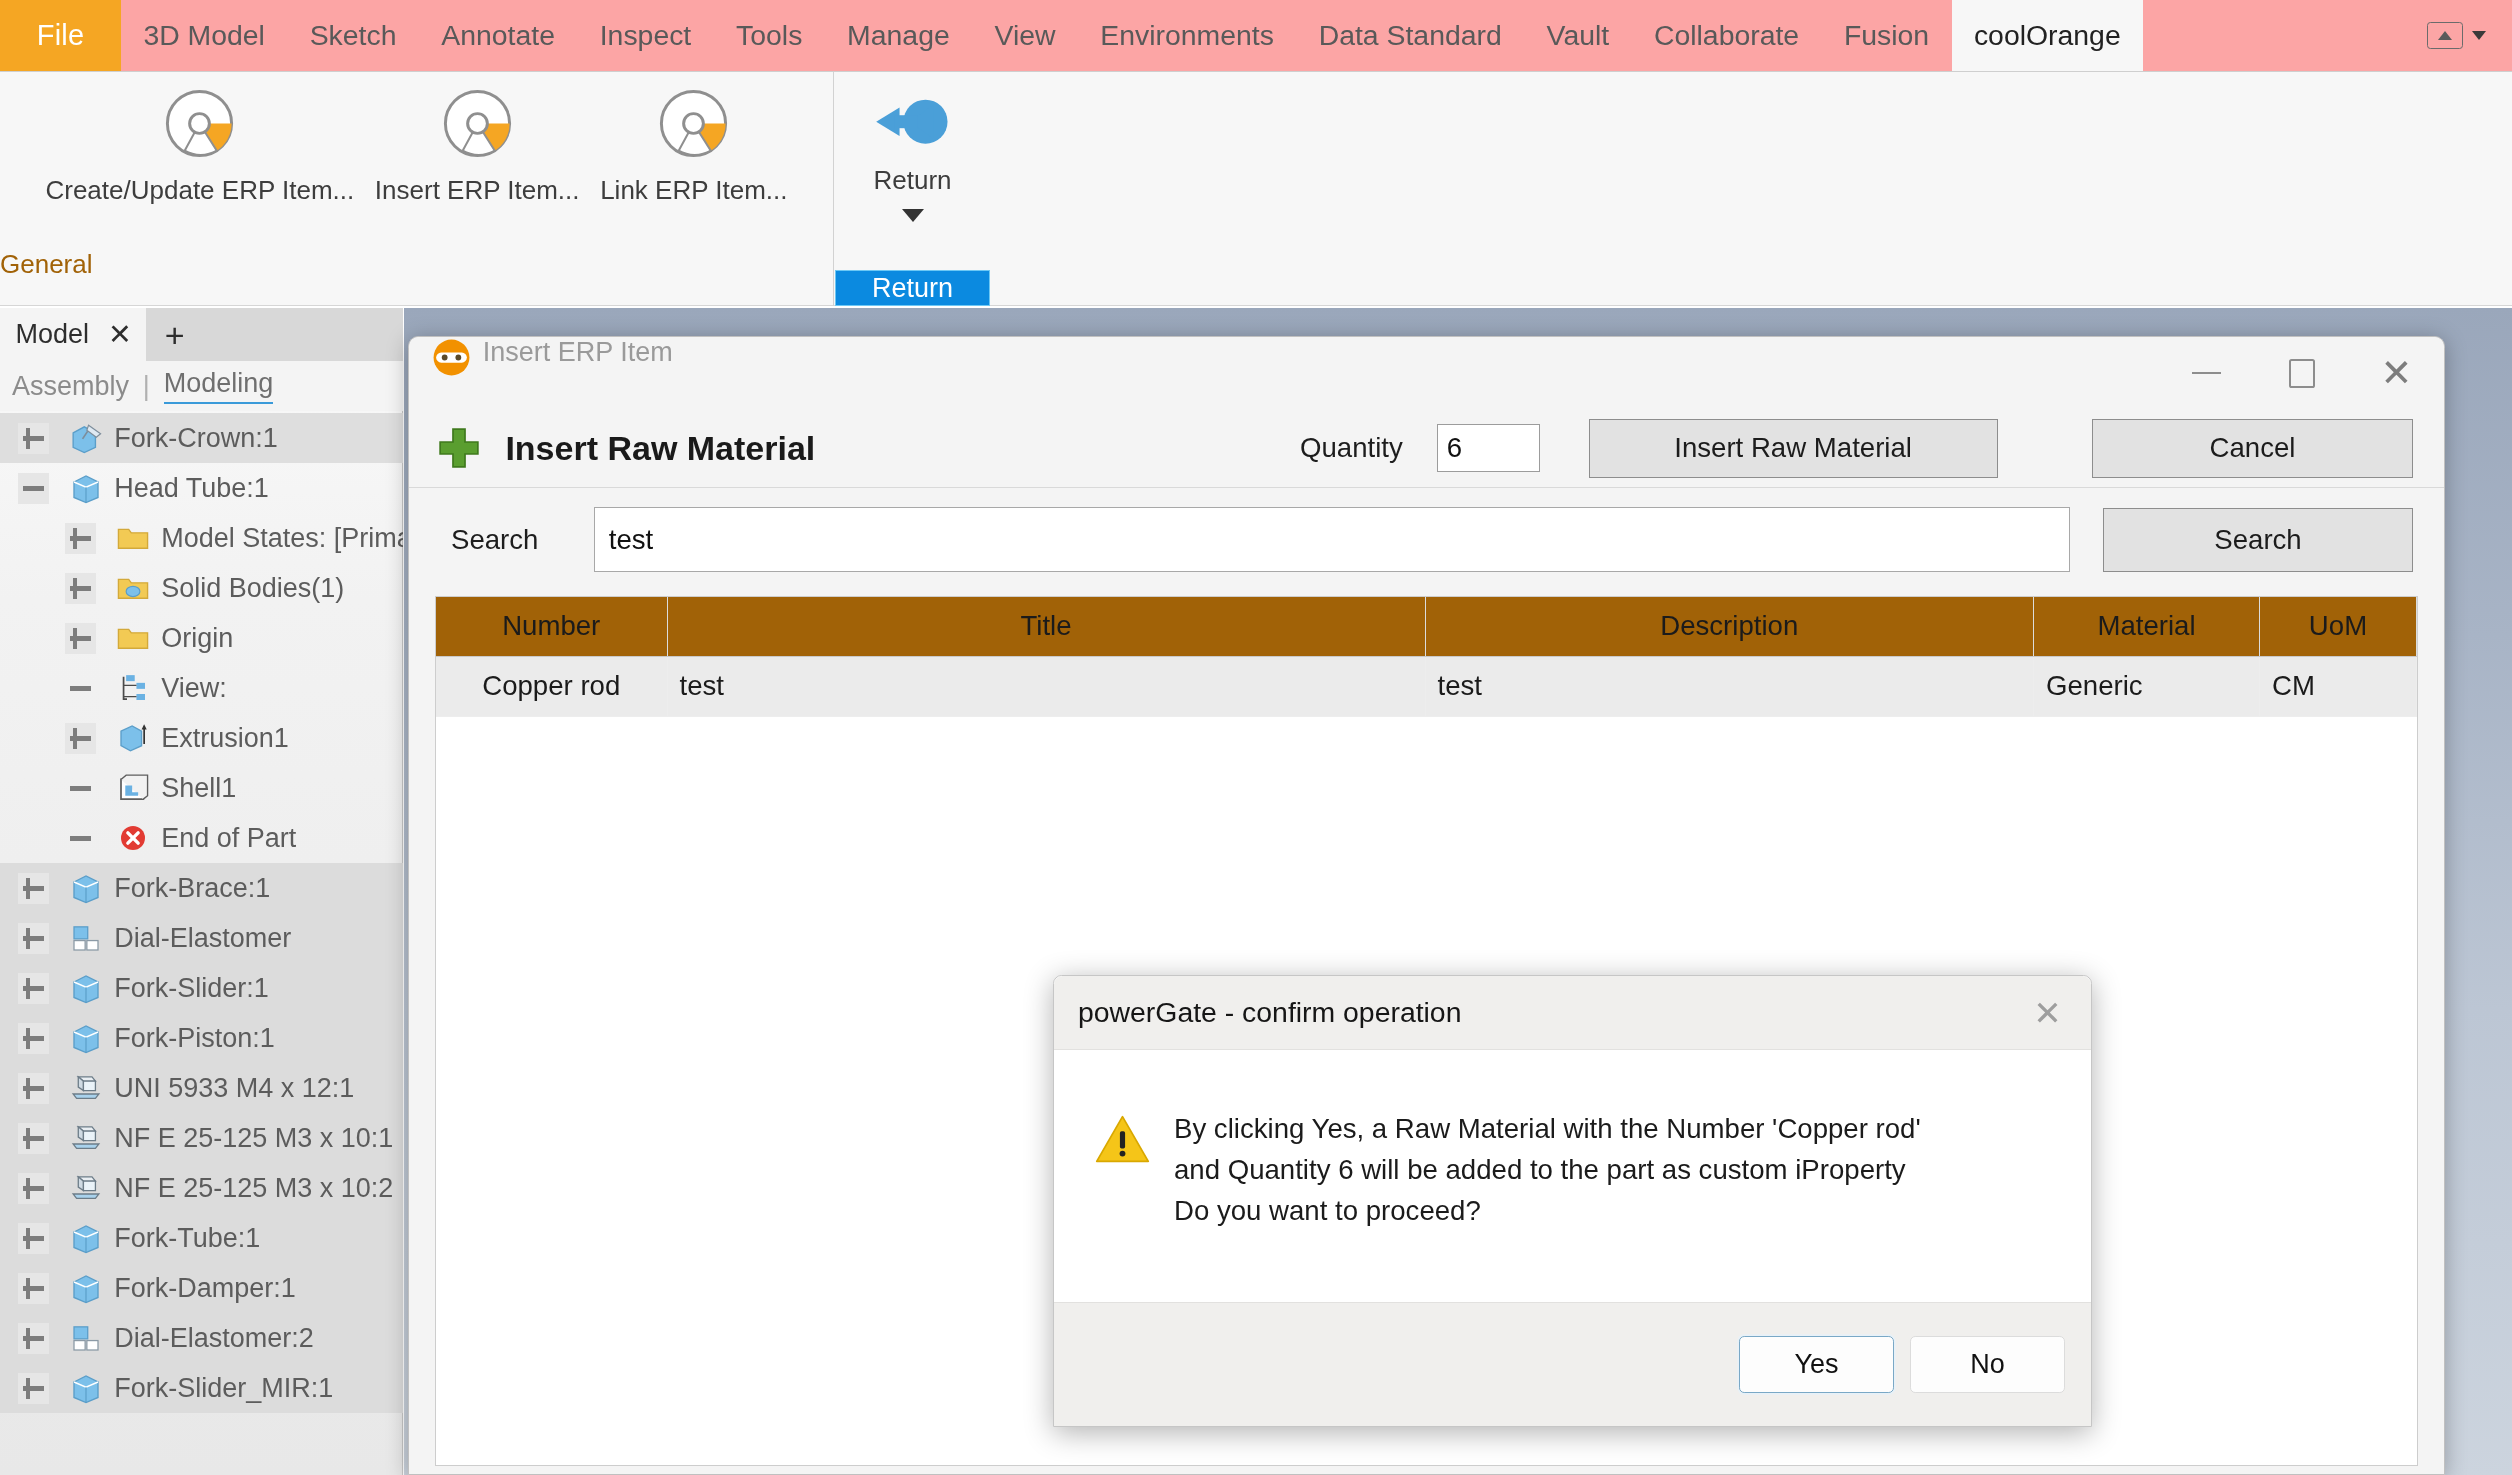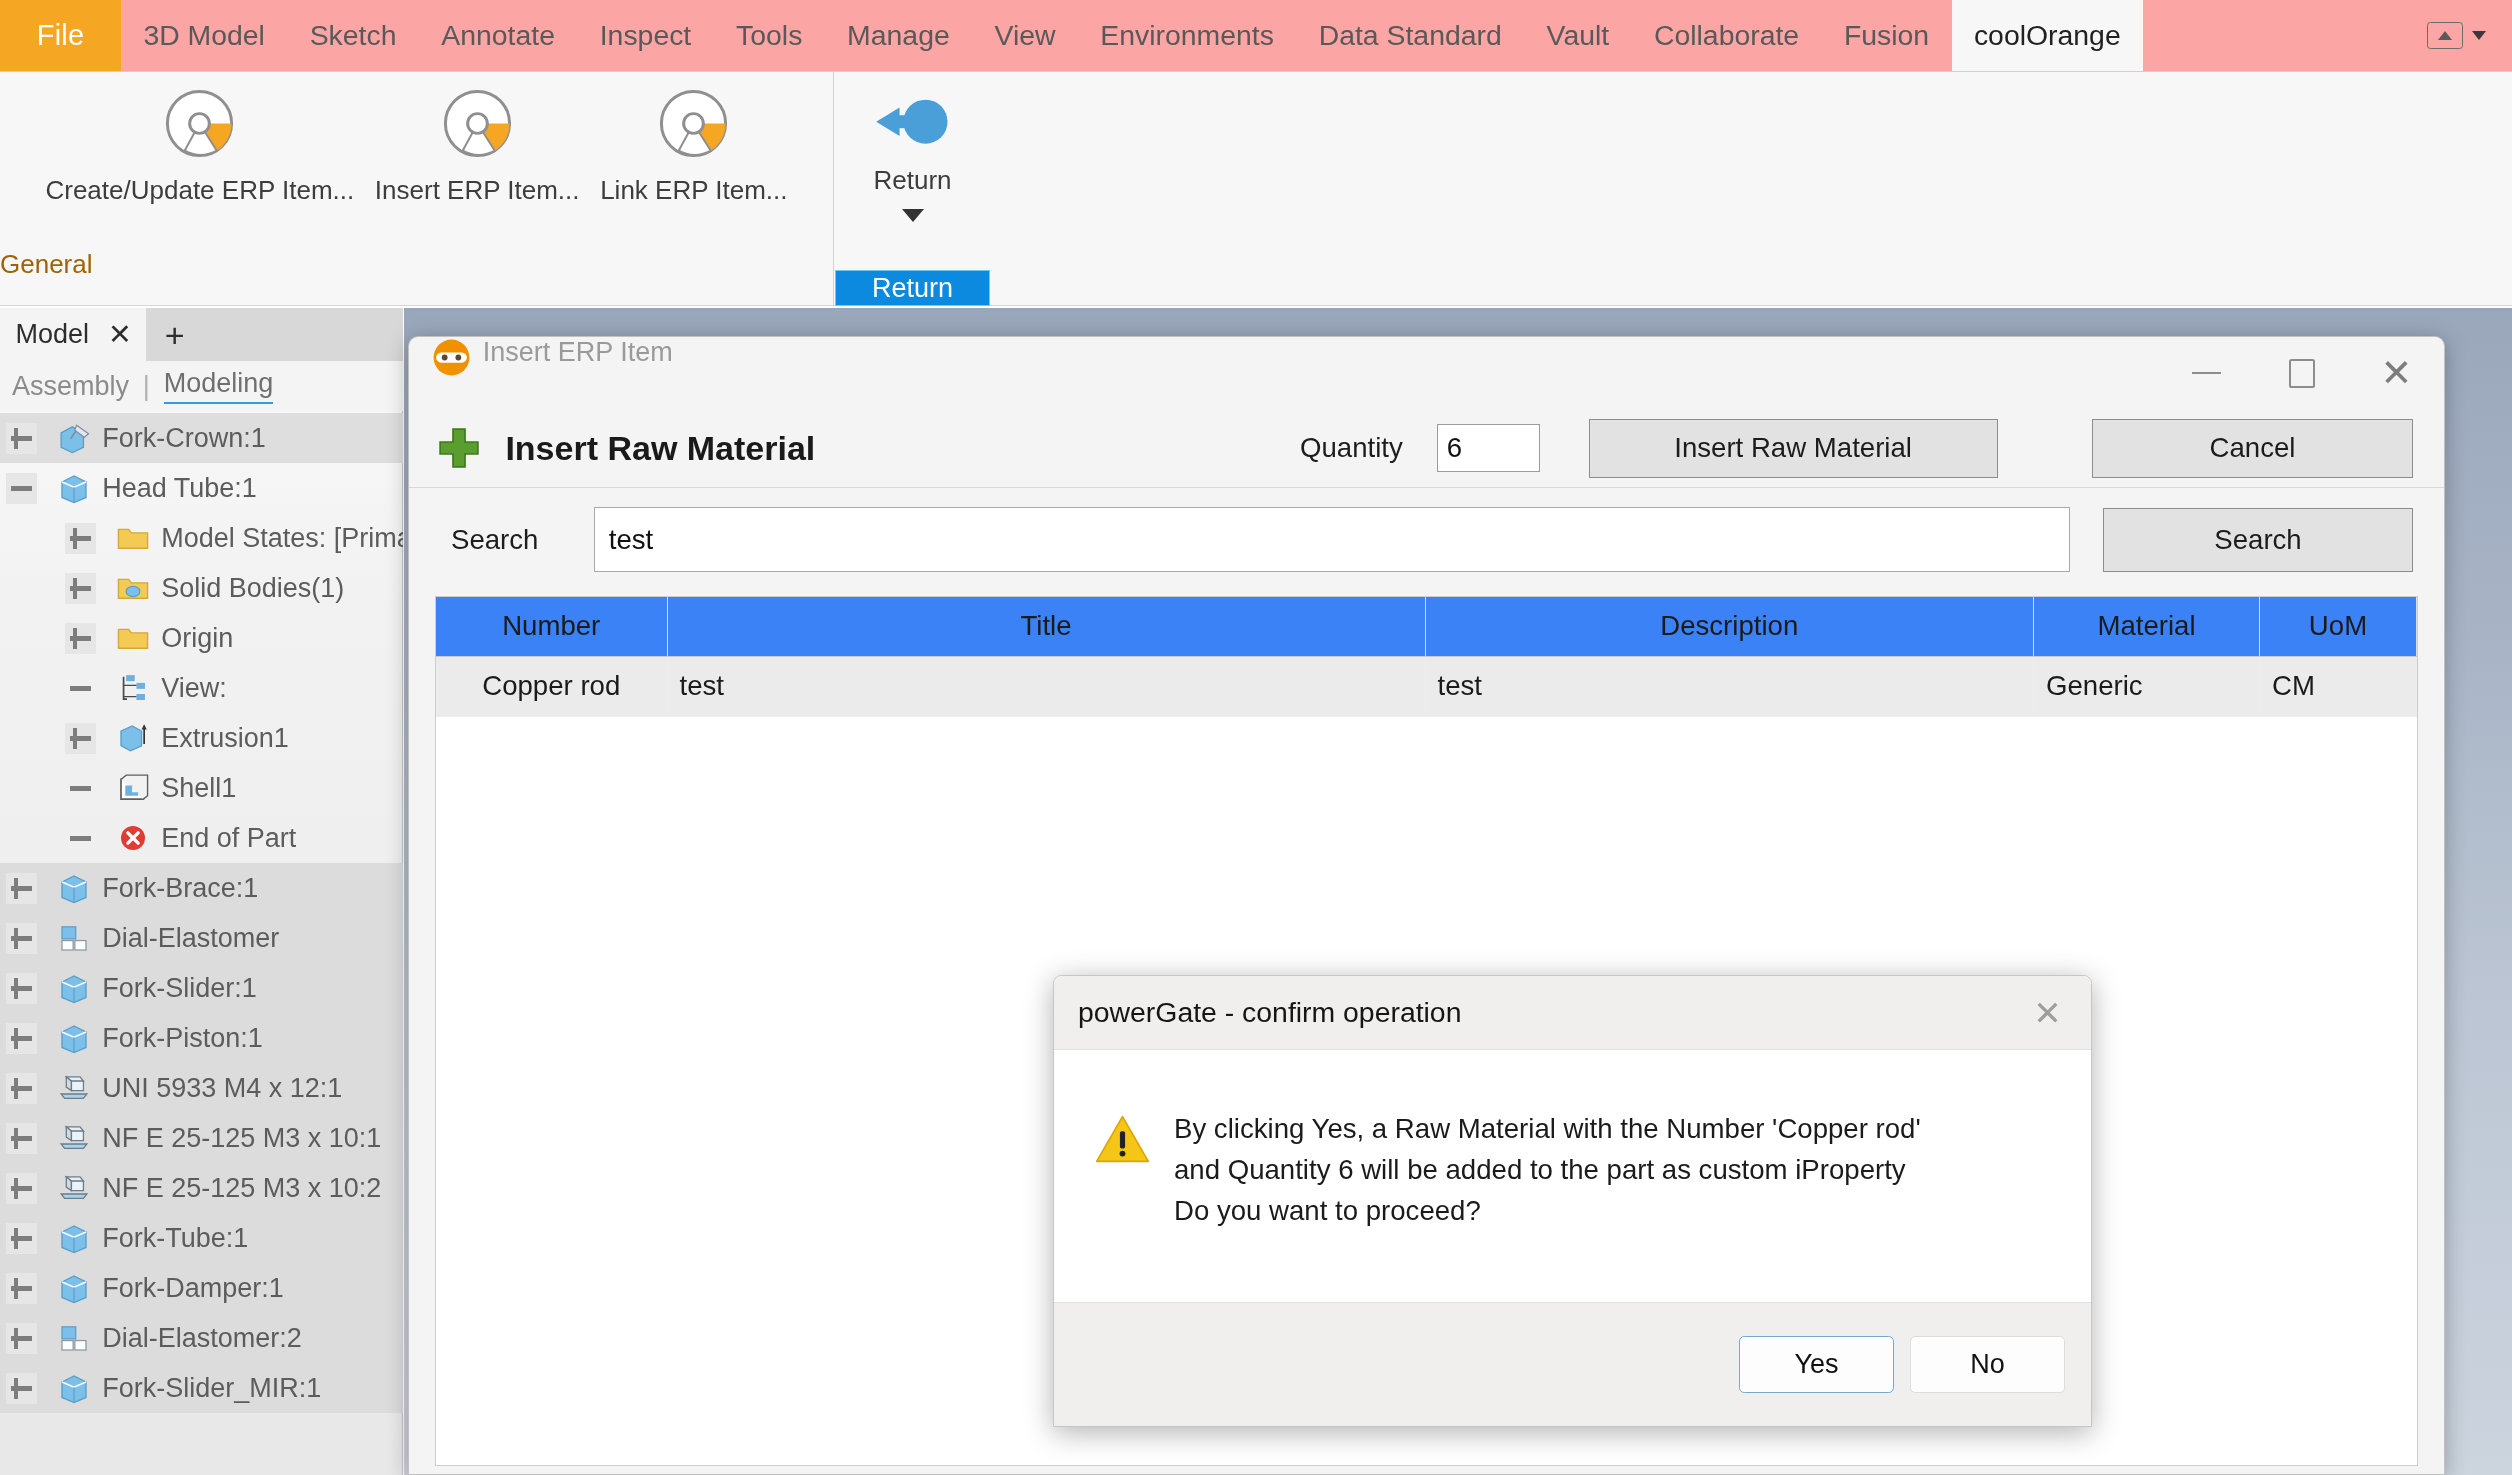--- a/index.html
+++ b/index.html
@@ -106,21 +106,21 @@
   .st-sep { color:#b0b0b0; font-size:27px; }
   .st-active { color:#6f6f6f; border-bottom:2.6px solid #3a9ad9; padding-bottom:2.6px;}
 
   .tree-list { position:absolute; left:0; top:105px; width:403px; }
   .tree-row {
     height:50px; display:flex; align-items:center; white-space:nowrap;
     font-size:27px; color:#5c5c5c; padding-left:3.4px;
   }
   .tree-row.sel { background:#dedede; }
   .tree-row.sel2 { background:#dcdcdc; }
-  .ind1 { padding-left:6px; }
+  .ind1 { padding-left:18px; }
   .ind2 { padding-left:65px; }
   .exp {
     width:31px; height:31px; flex:0 0 31px; position:relative; margin-right:3.4px;
     background:#e6e6e6;
   }
   .exp.none { background:transparent; }
   .exp::before { content:""; position:absolute; left:5.2px; top:13.8px; width:20.7px; height:4.3px; background:#7d7d7d;}
   .exp.plus::after { content:""; position:absolute; left:8.2px; top:5.2px; width:4.3px; height:21.5px; background:#7d7d7d;}
   .exp.minus::after { content:none; }
   .dots { width:15.5px; flex:0 0 15.5px; }
@@ -186,21 +186,21 @@
   }
   .btn-search { width:310px; margin-left:33px; height:64px; }
 
   
   .table-wrap {
     margin: 5.2px 26px 0 26px; background:#ffffff;
     border:0.9px solid #cdcdcd; height:870px;
   }
   .rtable { width:100%; border-collapse:collapse; table-layout:fixed; }
   .rtable th {
-    background:#3b82f6; font-weight:normal; font-size:27.6px; color:#1b1b1b;
+    background:#a16207; font-weight:normal; font-size:27.6px; color:#1b1b1b;
     height:59px; border-right:0.9px solid #dcdcdc; border-bottom:0.9px solid #c9c9c9;
   }
   .rtable td {
     font-size:27.6px; color:#1b1b1b; height:60px;
     border-right:0.9px solid #ededed; border-bottom:0.9px solid #ededed;
     padding:0 12px;
   }
   .rtable tr.row-sel td { background:#ebebeb; }
   .c-num { width:231px; }
   .c-title { width:758px; }

